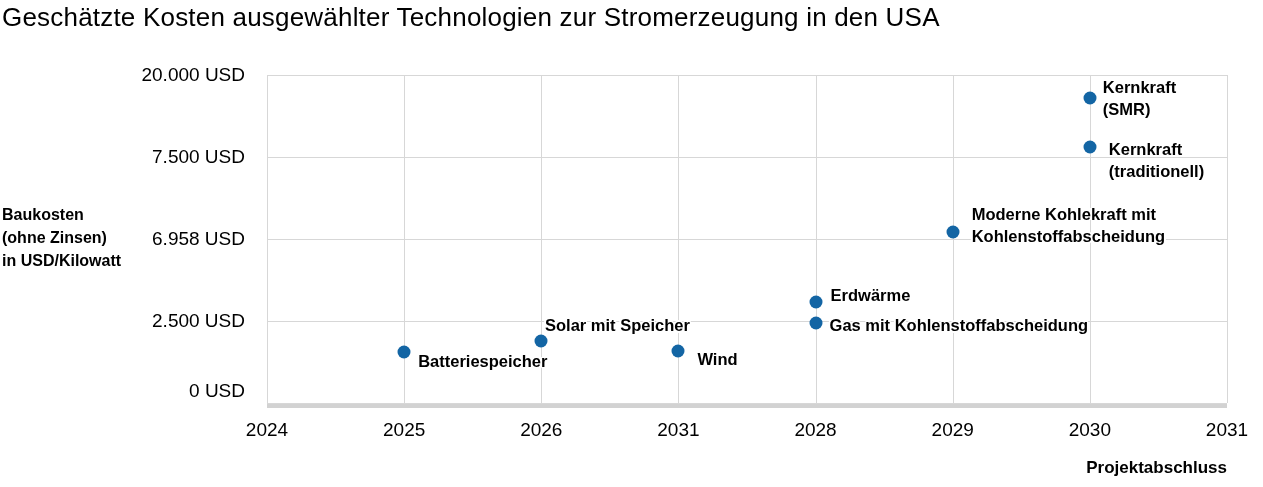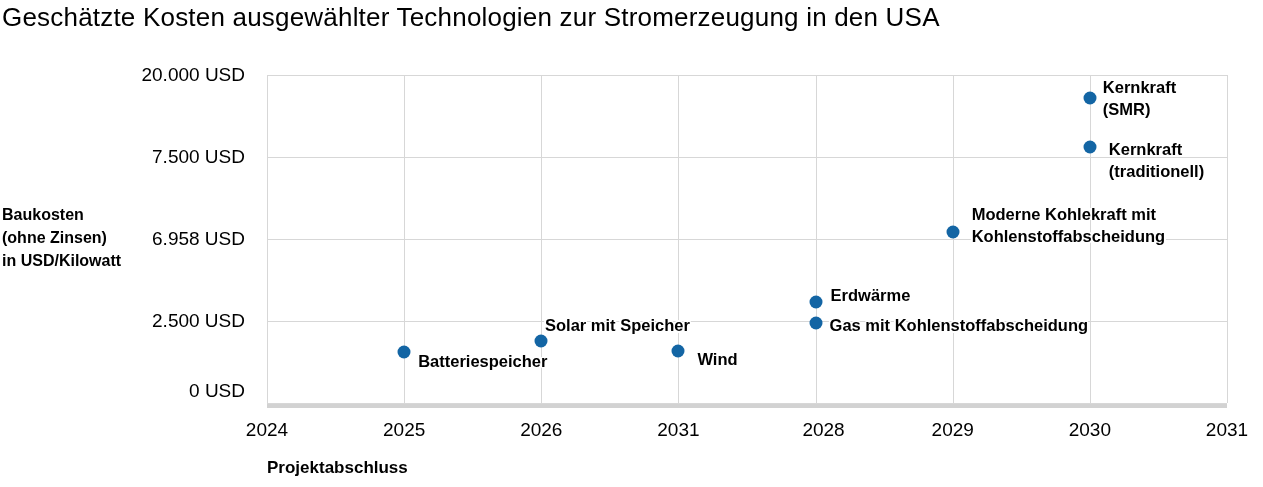--- a/index.html
+++ b/index.html
@@ -28,21 +28,21 @@
     font-size: 16px;
     font-weight: 700;
     line-height: 23px;
     white-space: pre-line;
   }
   .xlabel {
     position: absolute;
     left: 267px;
     width: 960px;
     top: 458px;
-    text-align: left;
+    text-align: right;
     font-size: 17px;
     font-weight: 700;
   }
   .plot {
     position: absolute;
     left: 267px;
     top: 75px;
     width: 960px;
     height: 328px;
     overflow: visible;
@@ -156,19 +156,19 @@
       <div class="ytick" style="top: 321px;">2.500 USD</div>
       <div class="ytick" style="top: 239px;">6.958 USD</div>
       <div class="ytick" style="top: 157px;">7.500 USD</div>
       <div class="ytick" style="top: 75px;">20.000 USD</div>
     </div>
   <div id="xticks">
       <div class="xtick" style="left: 267px;">2024</div>
       <div class="xtick" style="left: 404.143px;">2025</div>
       <div class="xtick" style="left: 541.286px;">2026</div>
       <div class="xtick" style="left: 678.429px;">2031</div>
-      <div class="xtick" style="left: 815.571px; margin-left: 8px;">2028</div>
+      <div class="xtick" style="left: 815.571px;">2028</div>
       <div class="xtick" style="left: 952.714px; text-align: center;">2029</div>
       <div class="xtick" style="left: 1089.86px;">2030</div>
       <div class="xtick" style="left: 1227px;">2031</div>
     </div>
   <div class="xlabel">Projektabschluss</div>
 </div>
 
 </body></html>

